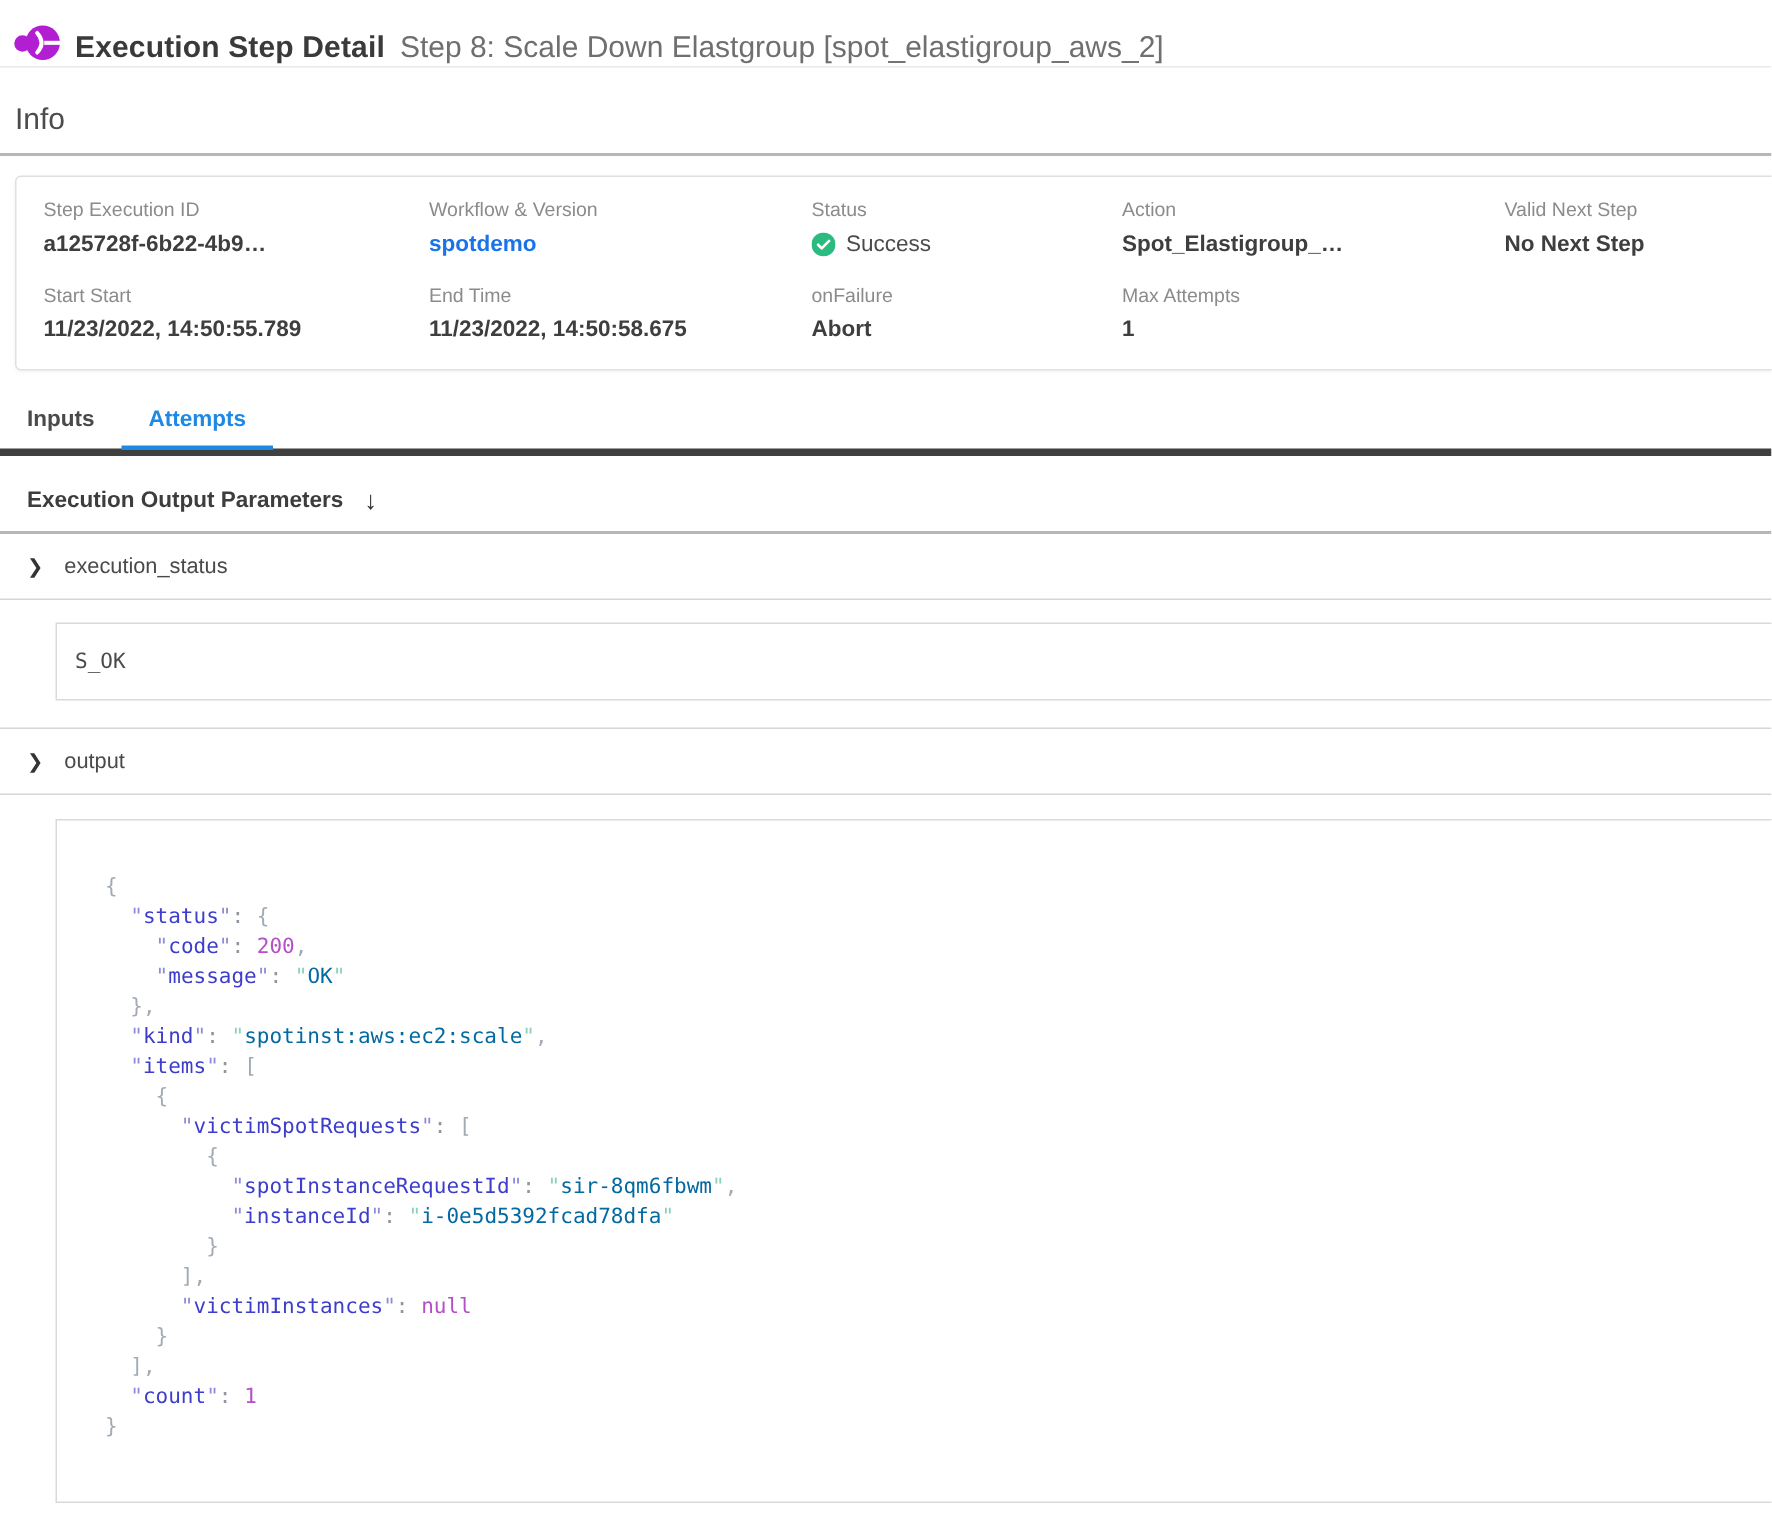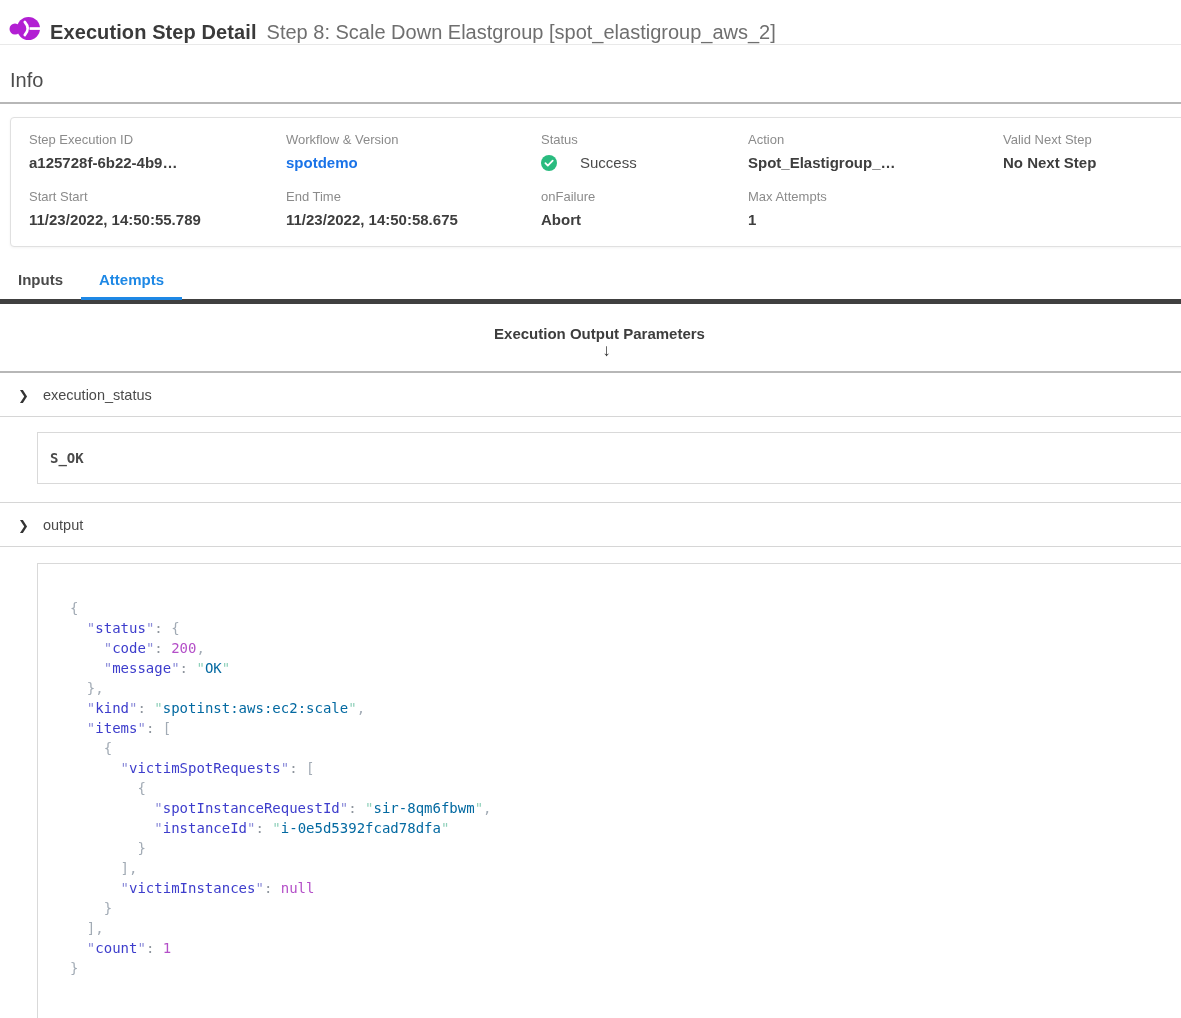--- a/index.html
+++ b/index.html
@@ -17,39 +17,39 @@
   .section-label { margin: 24px 0 10px 10px; font-size: 20px; font-weight: 500; color: #4c4c4c; }
   .divider-strong { border: 0; border-top: 2px solid #b7b7b7; }
   .divider { border: 0; border-top: 1px solid #d6d6d6; }
 
   .info-card { margin: 13px -6px 0 10px; border: 1px solid #e0e0e0; border-radius: 4px;
                box-shadow: 0 1px 3px rgba(0,0,0,.05); padding: 14px 0 18px 18px; background: #fff; }
   .info-grid { display: grid; grid-template-columns: 257px 255px 207px 255px 1fr; row-gap: 18px; }
   .field-label { font-size: 13px; color: #8b8b8b; margin-bottom: 7px; font-weight: 400; }
   .field-value { font-size: 15px; font-weight: 600; color: #3e3e3e; }
   .field-value.link { color: #1a73e8; cursor: pointer; }
-  .field-value.status { display: flex; align-items: center; gap: 23px; font-weight: 400; color: #4b4b4b; }
+  .field-value.status { display: flex; align-items: center; gap: 7px; font-weight: 400; color: #4b4b4b; }
   .check-icon { width: 16px; height: 16px; display: inline-block; }
 
   
   .tabbar { display: flex; margin-top: 14px; border-bottom: 5px solid #404040; }
   .tab { padding: 10px 18px 9px; font-size: 15px; font-weight: 600; color: #4a4a4a;
          cursor: pointer; border-bottom: 3px solid transparent; margin-bottom: -1px; }
   .tab.active { color: #1e88e5; border-bottom-color: #1e88e5; }
 
   
-  .out-heading-row { display: flex; align-items: center; padding: 21px 0 12px 18px; flex-direction: column; }
+  .out-heading-row { display: flex; align-items: flex-start; padding: 21px 0 12px 18px; }
   .out-heading { font-size: 15px; font-weight: 700; color: #3d3d3d; }
   .download-arrow { margin-left: 14px; font-size: 17px; font-weight: 700; color: #303030; cursor: pointer; line-height: 1; }
 
   .param-row { display: flex; align-items: center; padding: 14px 0 13px 18px; cursor: pointer; }
   .chevron { font-size: 13px; font-weight: 700; color: #343434; margin-right: 14px; }
   .param-name { font-size: 14.5px; color: #4a4a4a; }
 
-  .value-wrap { padding: 15px 0 18px 37px; font-weight: bold; }
+  .value-wrap { padding: 15px 0 18px 37px; }
   .value-box { border: 1px solid #d9d9d9; margin-right: -6px; padding: 17px 12px;
                font-family: "DejaVu Sans Mono", "Liberation Mono", monospace;
                font-size: 14px; color: #4a4a4a; background: #fff; }
 
   .json-wrap { padding: 16px 0 0 37px; }
   .json-box { border: 1px solid #d9d9d9; margin-right: -6px; padding: 34px 32px 40px; background: #fff; }
   pre.json { font-family: "DejaVu Sans Mono", "Liberation Mono", monospace;
              font-size: 14px; line-height: 20px; color: #a2abb5; }
   .jk  { color: #3d3dcc; }   
   .jkq { color: #8c8cd9; }   

